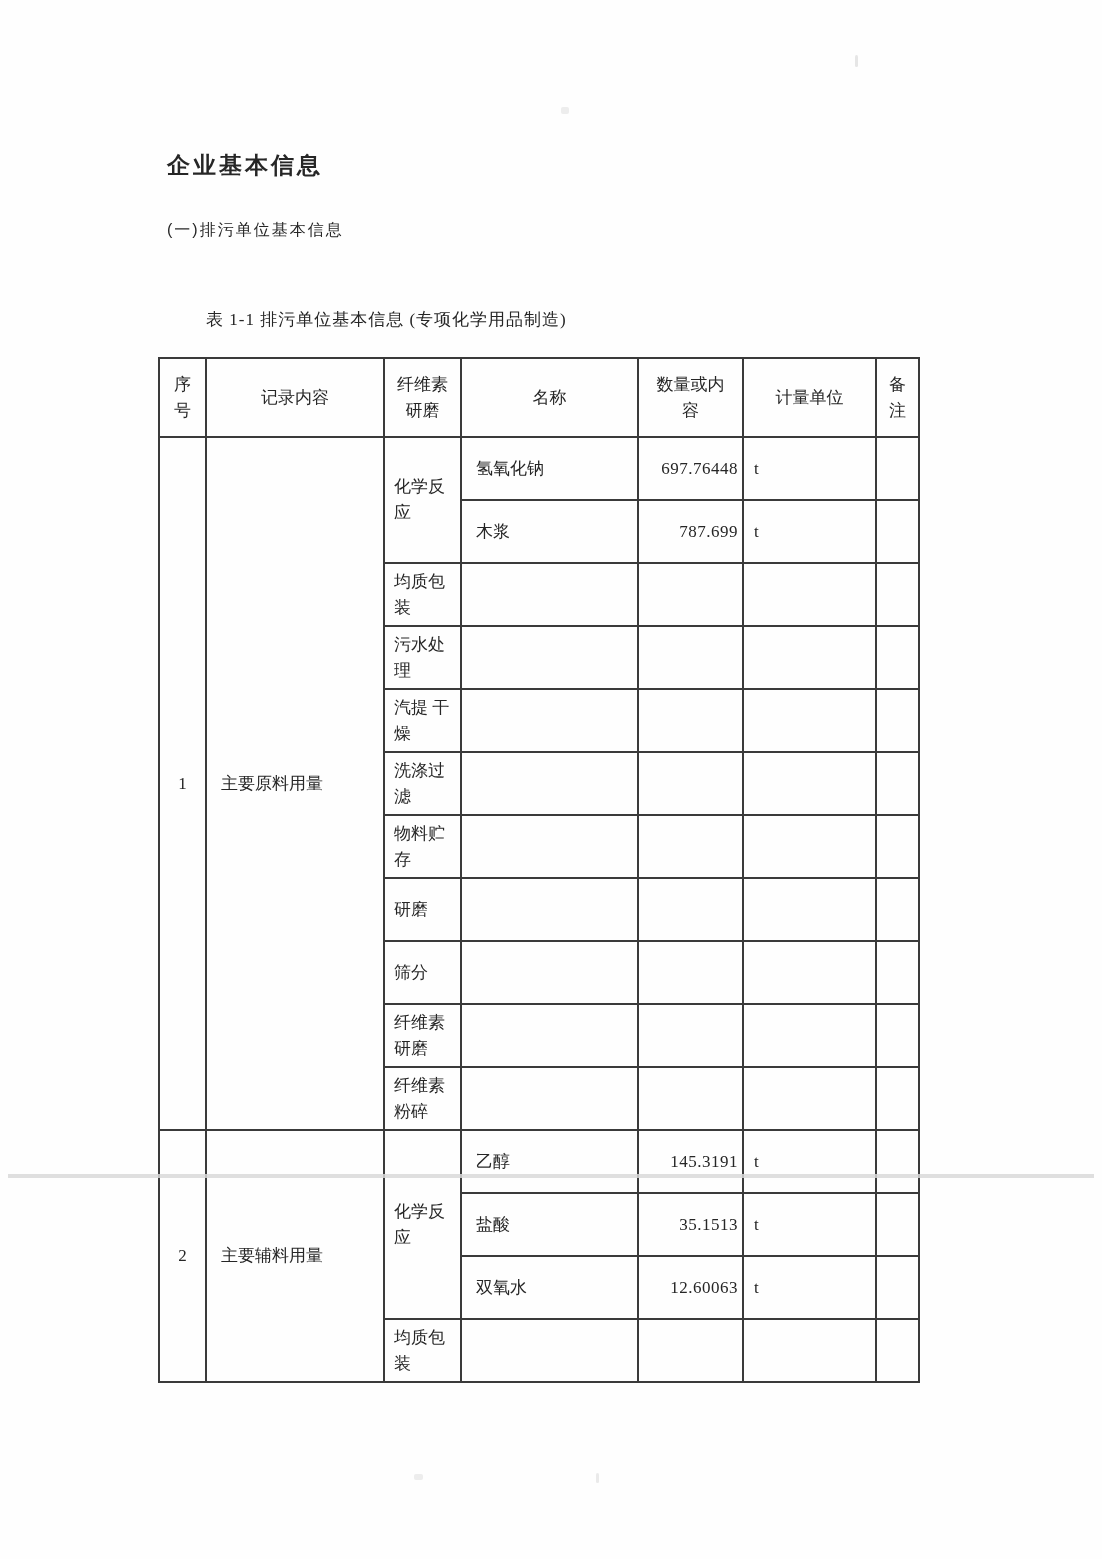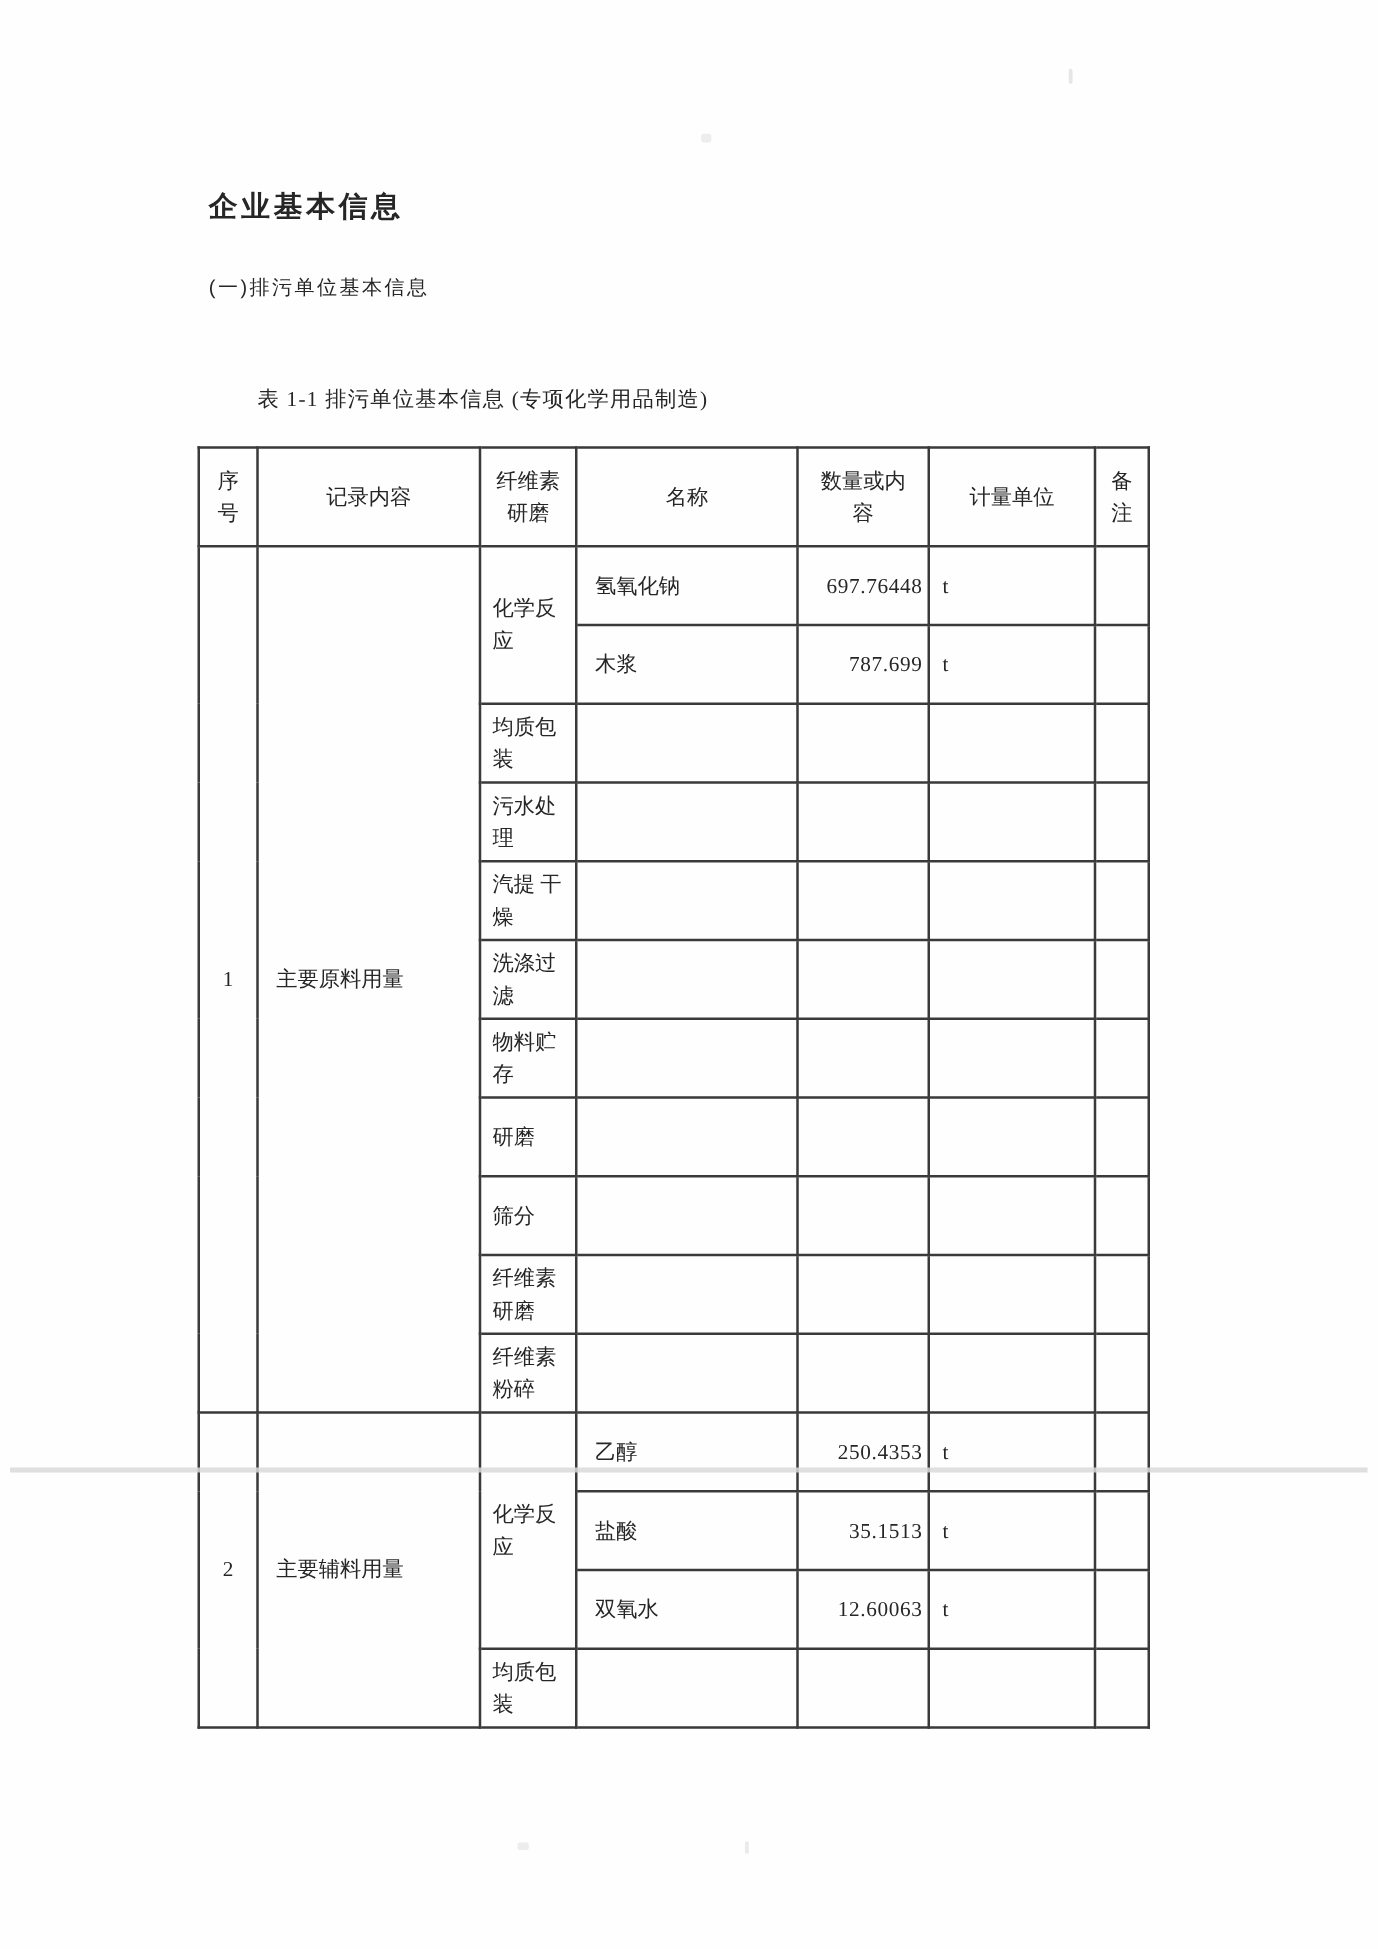--- a/index.html
+++ b/index.html
@@ -170,21 +170,21 @@
       <td class="c-qty"></td>
       <td class="c-uom"></td>
       <td class="c-remark"></td>
     </tr>
 
     <tr>
       <td class="c-seq" rowspan="4">2</td>
       <td class="c-record" rowspan="4">主要辅料用量</td>
       <td class="c-unit" rowspan="3">化学反应</td>
       <td class="c-name">乙醇</td>
-      <td class="c-qty">250.4353</td>
+      <td class="c-qty">145.3191</td>
       <td class="c-uom">t</td>
       <td class="c-remark"></td>
     </tr>
     <tr>
       <td class="c-name">盐酸</td>
       <td class="c-qty">35.1513</td>
       <td class="c-uom">t</td>
       <td class="c-remark"></td>
     </tr>
     <tr>

